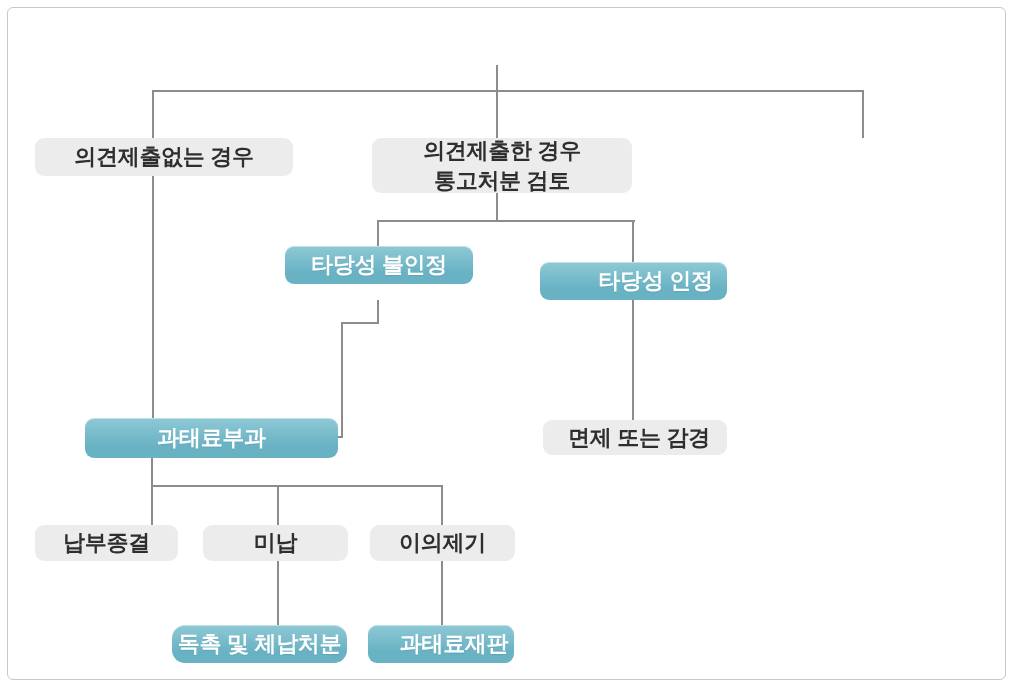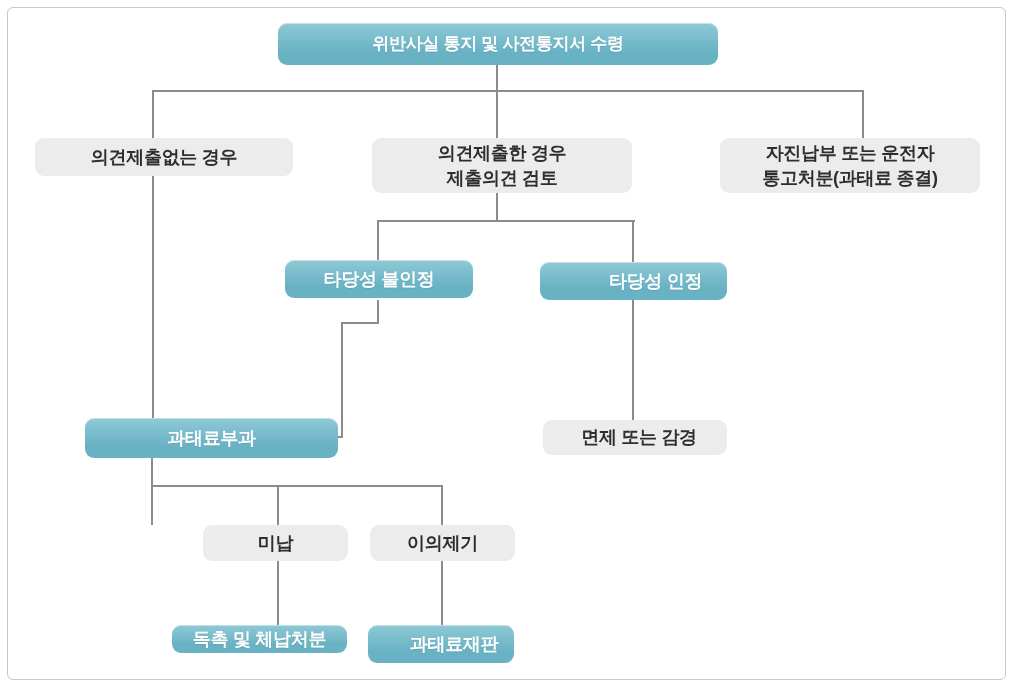--- a/index.html
+++ b/index.html
@@ -24,21 +24,21 @@
     pointer-events: none;
   }
   .node {
     position: absolute;
     display: flex;
     align-items: center;
     justify-content: center;
     text-align: center;
     border-radius: 9px;
     font-weight: bold;
-    font-size: 18px;
+    font-size: 22px;
     line-height: 1.35;
     white-space: pre-line;
     letter-spacing: -0.3px;
     box-sizing: border-box;
   }
   .node.primary {
     background: linear-gradient(180deg, var(--primary-top, #8fc9d5) 0%, var(--primary-bottom, #68b2c4) 70%);
     color: var(--text-on-primary, #ffffff);
     box-shadow: inset 0 1px 0 rgba(255,255,255,0.45);
     text-shadow: 0 1px 1px rgba(0,0,0,0.08);
@@ -75,39 +75,37 @@
   <div class="line" style="left:290px; top:436px; width:53px;  height:2px;"></div>
   <div class="line" style="left:632px; top:300px; width:2px;   height:120px;"></div>
   <div class="line" style="left:151px; top:458px; width:2px;   height:27px;"></div>
   <div class="line" style="left:151px; top:485px; width:292px; height:2px;"></div>
   <div class="line" style="left:151px; top:485px; width:2px;   height:40px;"></div>
   <div class="line" style="left:277px; top:485px; width:2px;   height:40px;"></div>
   <div class="line" style="left:441px; top:485px; width:2px;   height:40px;"></div>
   <div class="line" style="left:277px; top:561px; width:2px;   height:64px;"></div>
   <div class="line" style="left:441px; top:561px; width:2px;   height:64px;"></div>
 
-  <div class="node primary root" style="left:278px; top:23px; width:440px; height:42px;">위반사실 통지 및 사전통지서 수령</div>
 
   <div class="node secondary" style="left:35px; top:138px; width:258px; height:38px;">의견제출없는 경우</div>
 
   <div class="node secondary" style="left:372px; top:138px; width:260px; height:55px;">의견제출한 경우
-제출의견 검토</div>
+통고처분 검토</div>
 
-  <div class="node secondary" style="left:720px; top:138px; width:260px; height:55px;">자진납부 또는 운전자
-통고처분(과태료 종결)</div>
 
-  <div class="node primary" style="left:285px; top:260px; width:188px; height:38px;">타당성 불인정</div>
+  <div class="node primary" style="left:285px; top:246px; width:188px; height:38px;">타당성 불인정</div>
 
   <div class="node primary" style="left:540px; top:262px; width:187px; height:38px;padding-left:44px;">타당성 인정</div>
 
   <div class="node primary" style="left:37px; top:418px; width:253px; height:40px;margin-left:48px;">과태료부과</div>
 
   <div class="node secondary" style="left:543px; top:420px; width:184px; height:35px;padding-left:8px;">면제 또는 감경</div>
 
+  <div class="node secondary" style="left:35px; top:525px; width:143px; height:36px;">납부종결</div>
 
   <div class="node secondary" style="left:203px; top:525px; width:145px; height:36px;text-align:right;">미납</div>
 
   <div class="node secondary" style="left:370px; top:525px; width:145px; height:36px;">이의제기</div>
 
-  <div class="node primary" style="left:172px; top:625px; width:175px; height:28px;">독촉 및 체납처분</div>
+  <div class="node primary" style="left:172px; top:625px; width:175px; height:38px;border-radius:13px;">독촉 및 체납처분</div>
 
   <div class="node primary" style="left:368px; top:625px; width:146px; height:38px;padding-left:26px;">과태료재판</div>
 </div>
 
 </body></html>

